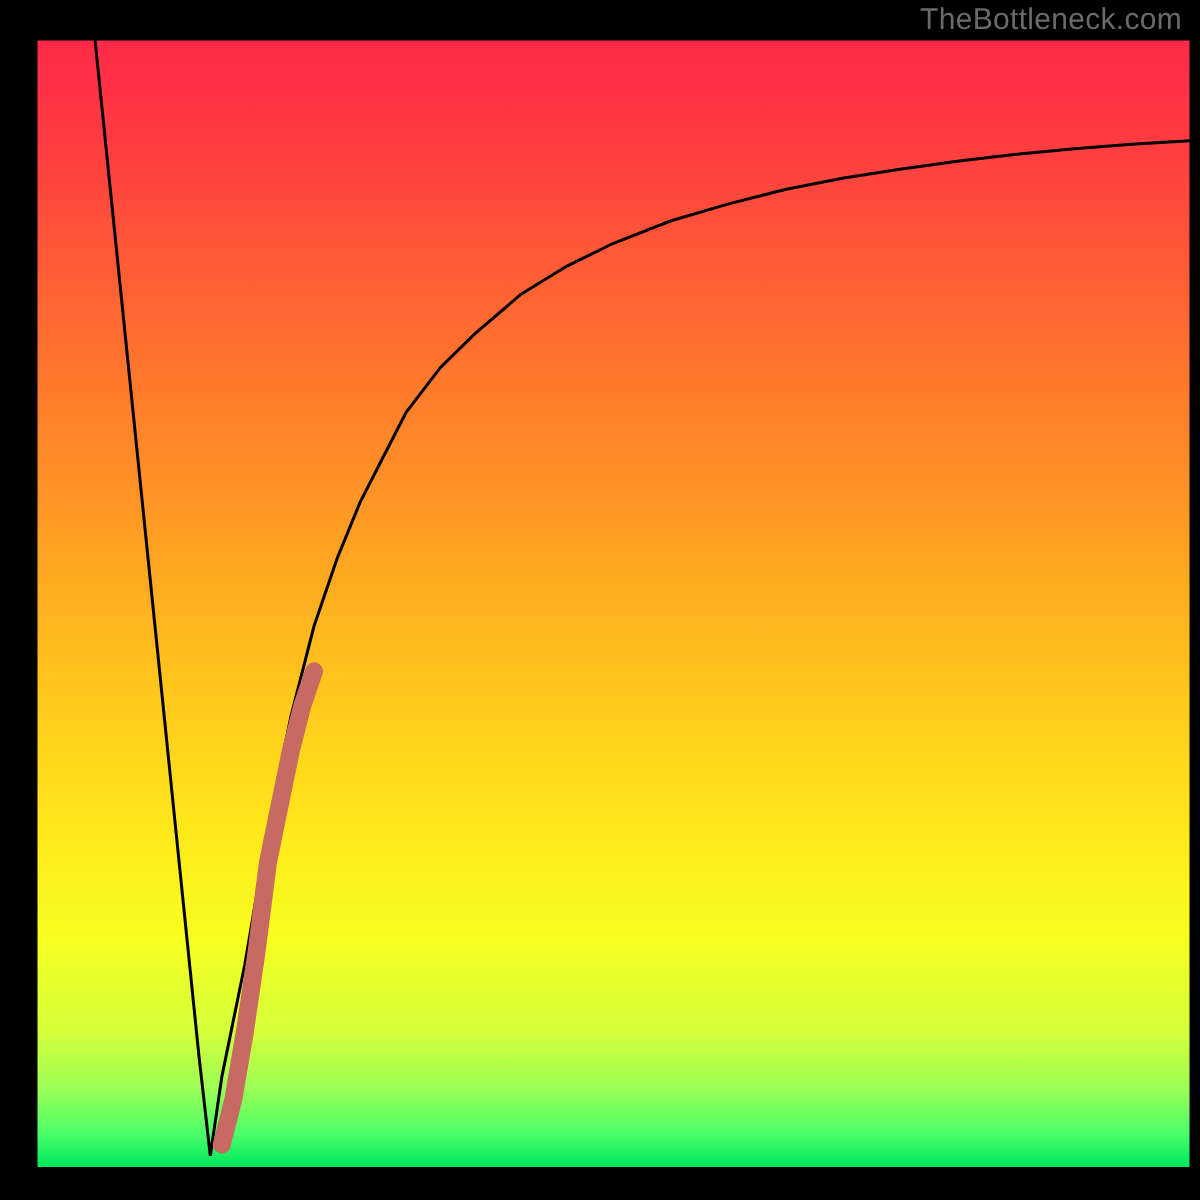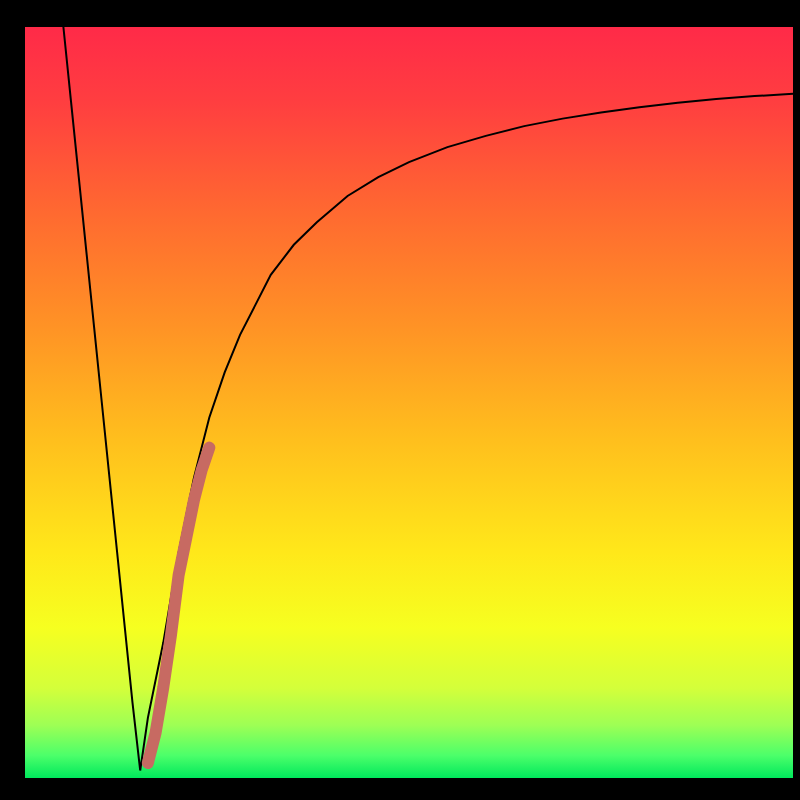--- a/index.html
+++ b/index.html
@@ -34,20 +34,21 @@
     width: 800px;
     height: 800px;
     display: block;
   }
 </style>
 </head>
 <body>
 
 <div class="stage">
 
+  <div class="watermark">TheBottleneck.com</div>
 
   <svg class="chart" viewBox="0 0 800 800" preserveAspectRatio="none">
     <defs>
       <linearGradient id="bg-grad" x1="0" y1="0" x2="0" y2="1">
           <stop offset="0%" stop-color="#ff2a48"></stop>
           <stop offset="10%" stop-color="#ff3e40"></stop>
           <stop offset="25%" stop-color="#ff6a30"></stop>
           <stop offset="40%" stop-color="#ff9325"></stop>
           <stop offset="55.00000000000001%" stop-color="#ffbf1d"></stop>
           <stop offset="70%" stop-color="#ffe81a"></stop>

